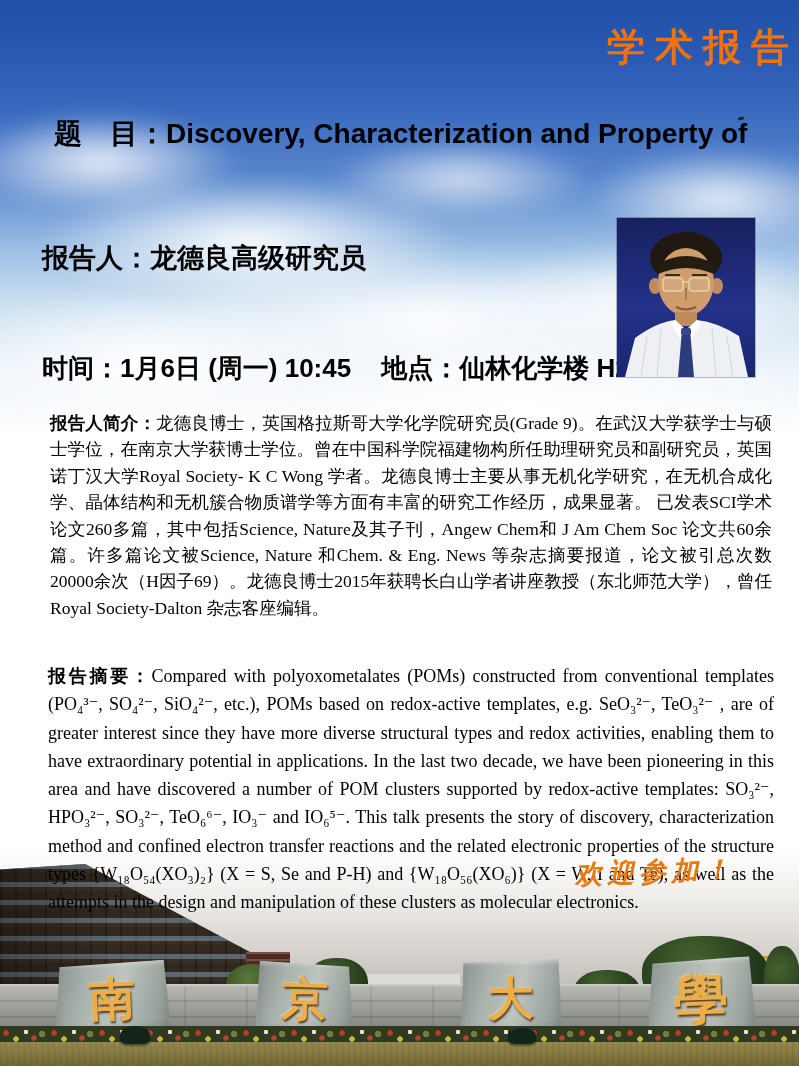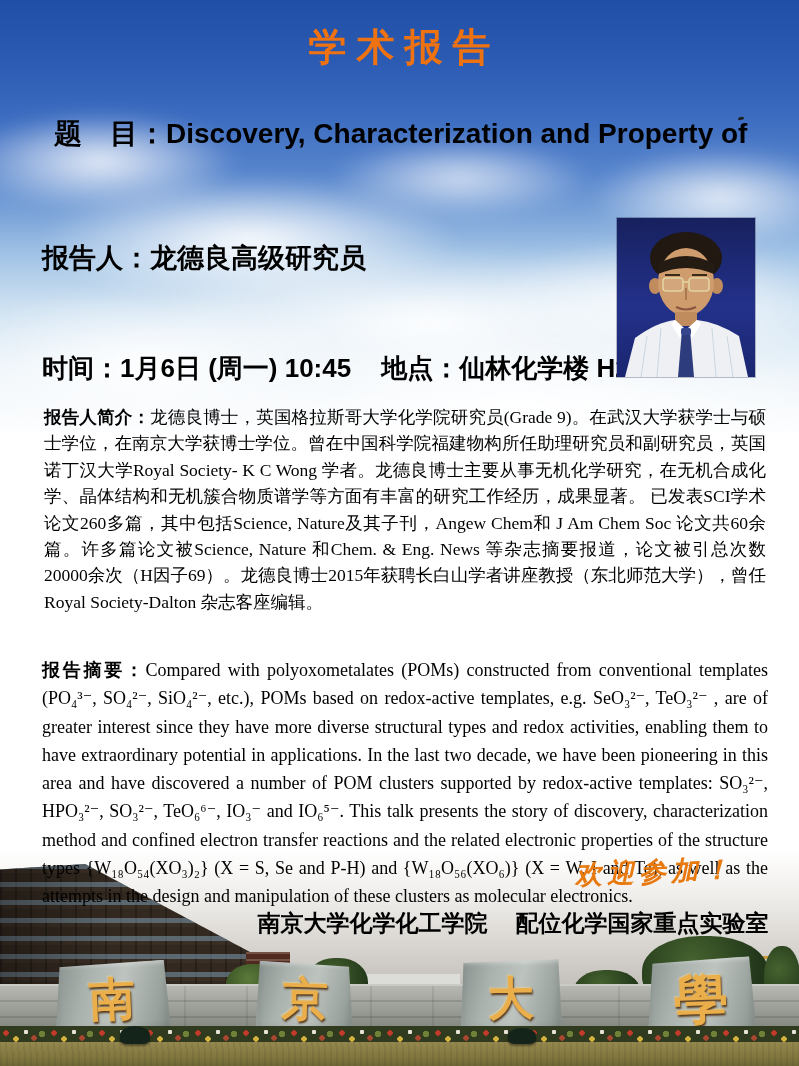--- a/index.html
+++ b/index.html
@@ -14,36 +14,36 @@
   .c1{left:-40px;top:112px;width:280px;height:100px;opacity:.9}
   .c2{left:40px;top:178px;width:420px;height:130px}
   .c3{left:330px;top:138px;width:260px;height:80px;opacity:.75}
   .c4{left:590px;top:148px;width:260px;height:100px;opacity:.85}
   .c5{left:150px;top:248px;width:560px;height:150px}
   .c6{left:-60px;top:288px;width:420px;height:150px}
   .c7{left:480px;top:238px;width:360px;height:130px;opacity:.95}
   .c8{left:200px;top:330px;width:640px;height:160px}
   .bird{position:absolute;left:738px;top:117px;width:6px;height:3px;background:#1d2125;border-radius:50% 50% 40% 40%;transform:rotate(-12deg);z-index:0}
 
-  .banner{position:absolute;left:0;top:22px;width:100%;margin:0;text-align:center;z-index:2;
+  .banner{position:absolute;left:0;top:22px;width:100%;margin:0;text-align:right;z-index:2;
           font-size:38px;font-weight:bold;letter-spacing:10px;text-indent:10px;color:#ee7211;}
   .title-block{position:absolute;left:54px;top:110px;width:720px;z-index:2;
                font-size:28px;font-weight:bold;line-height:48px;}
   .title-line2{padding-left:74px;}
   .speaker-line{position:absolute;left:42px;top:240px;z-index:2;font-size:27px;font-weight:bold;}
   .speaker-line .sp-title{}
   .affiliation{position:absolute;left:160px;top:292px;z-index:2;font-size:26px;font-weight:bold;}
   .schedule{position:absolute;left:42px;top:351px;z-index:2;font-size:26px;font-weight:bold;}
   .schedule .place-label{margin-left:30px;}
 
   .photo{position:absolute;left:617px;top:218px;width:138px;height:159px;z-index:2;
          box-shadow:0 0 0 1px rgba(0,0,40,.25);}
   .photo svg{display:block;width:100%;height:100%;}
 
-  .para{position:absolute;z-index:2;margin:4px;text-align:justify;
+  .para{position:absolute;z-index:2;margin:10px;text-align:justify;
         font-family:"Liberation Serif","DejaVu Serif",serif;}
   .para b{font-family:"Liberation Sans",sans-serif;}
   .bio{left:40px;top:400px;width:722px;font-size:17.5px;line-height:26.4px;}
   .abstract{left:38px;top:652px;width:726px;font-size:18px;line-height:28.3px;}
 
   
   .campus{position:absolute;left:0;top:850px;width:799px;height:216px;z-index:1;overflow:hidden;
           background:linear-gradient(180deg,#ffffff 0%,#efedea 22%,#d2cfca 50%,#b7b4ae 75%,#a9a6a0 88%);}
   .campus *{position:absolute;}
   .building{left:0;top:14px;width:258px;height:140px;
@@ -202,17 +202,14 @@
         <span class="gate-char">學</span>
       </div>
     <div class="flowers"></div>
     <div class="grass"></div>
     <div class="light l1"></div>
     <div class="light l2"></div>
   </div>
 
   <div class="welcome">欢迎参加！</div>
 
-  <div class="org-line">
-    <span>南京大学化学化工学院</span><span class="org-lab">配位化学国家重点实验室</span>
-  </div>
 
 </div>
 
 </body></html>

